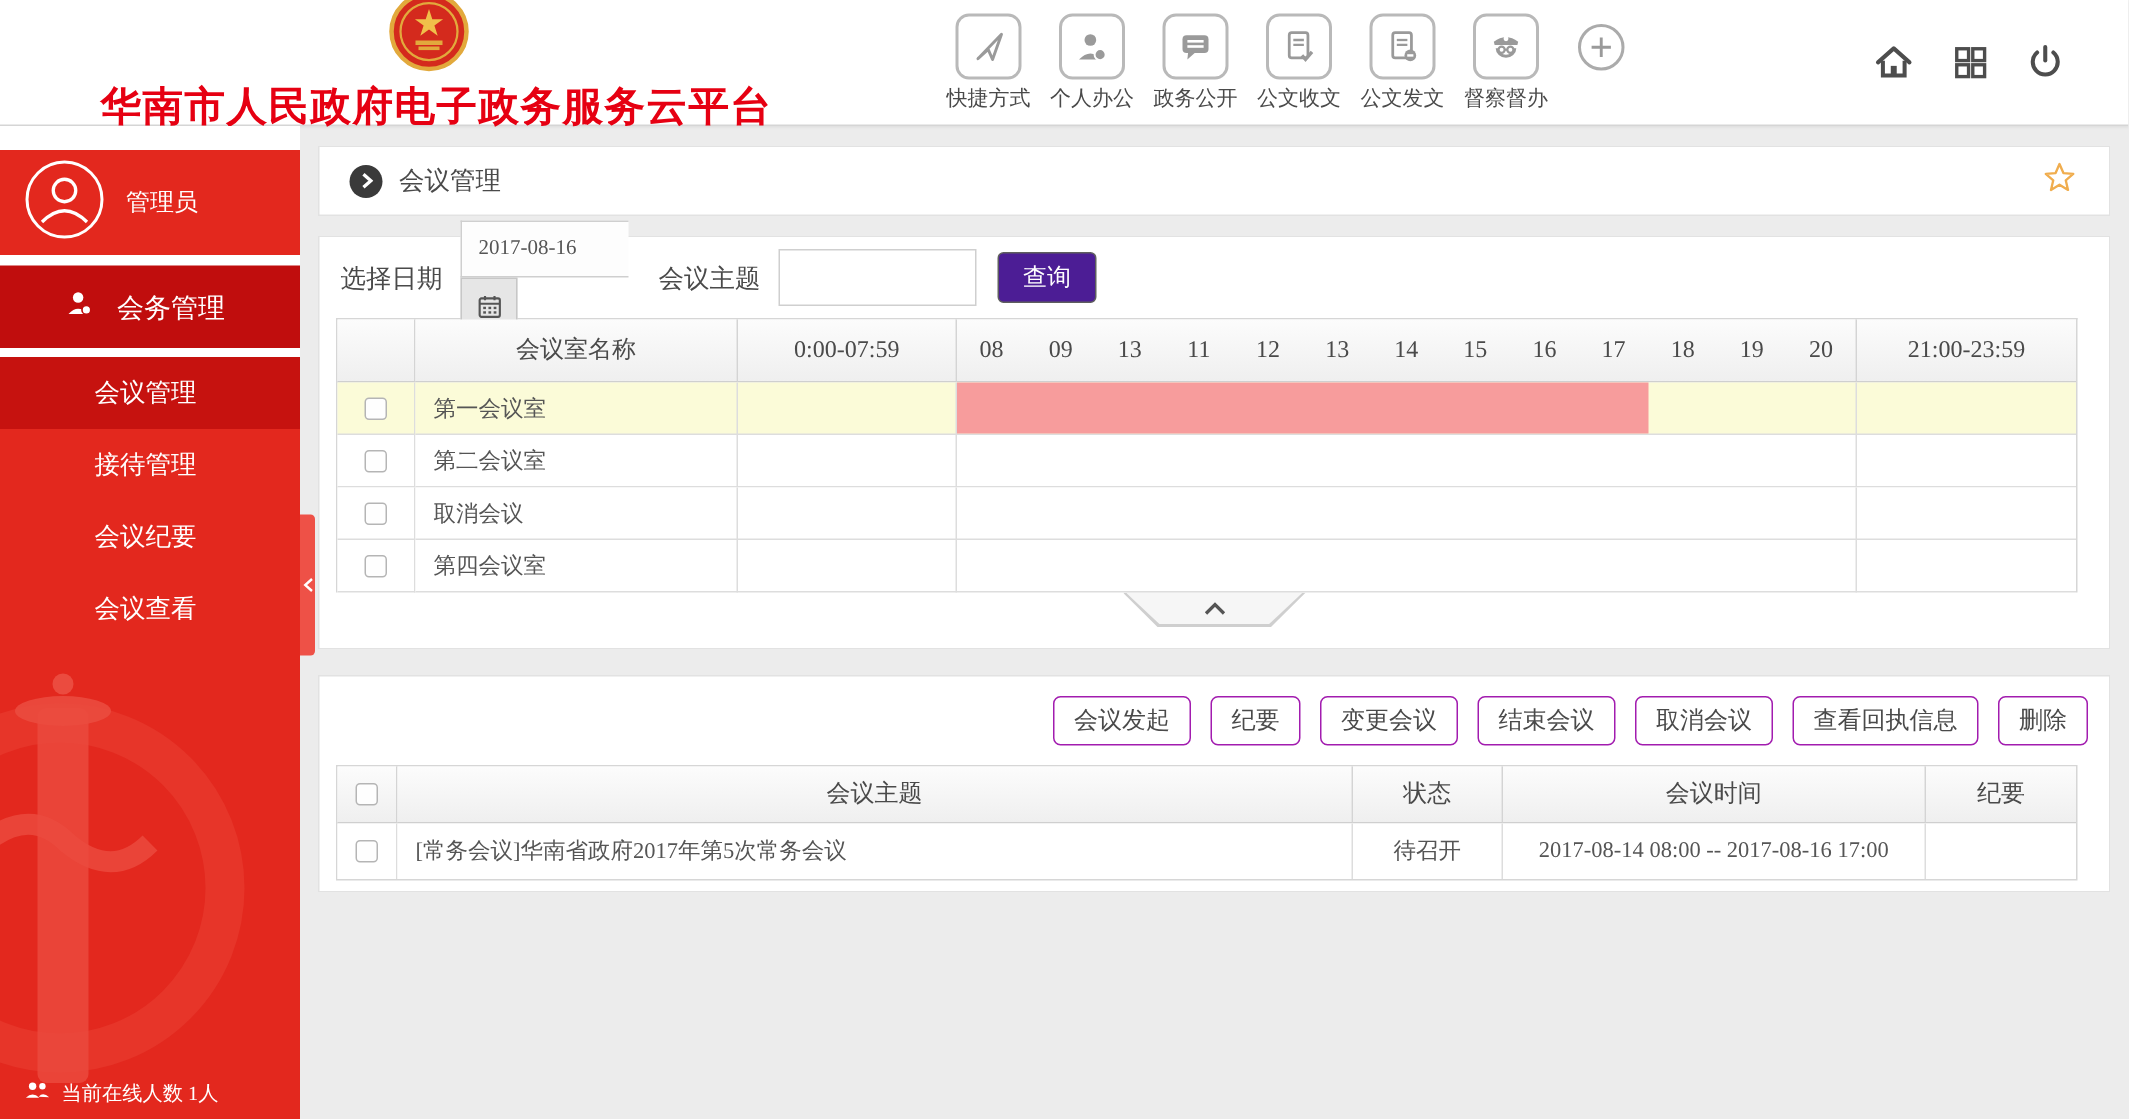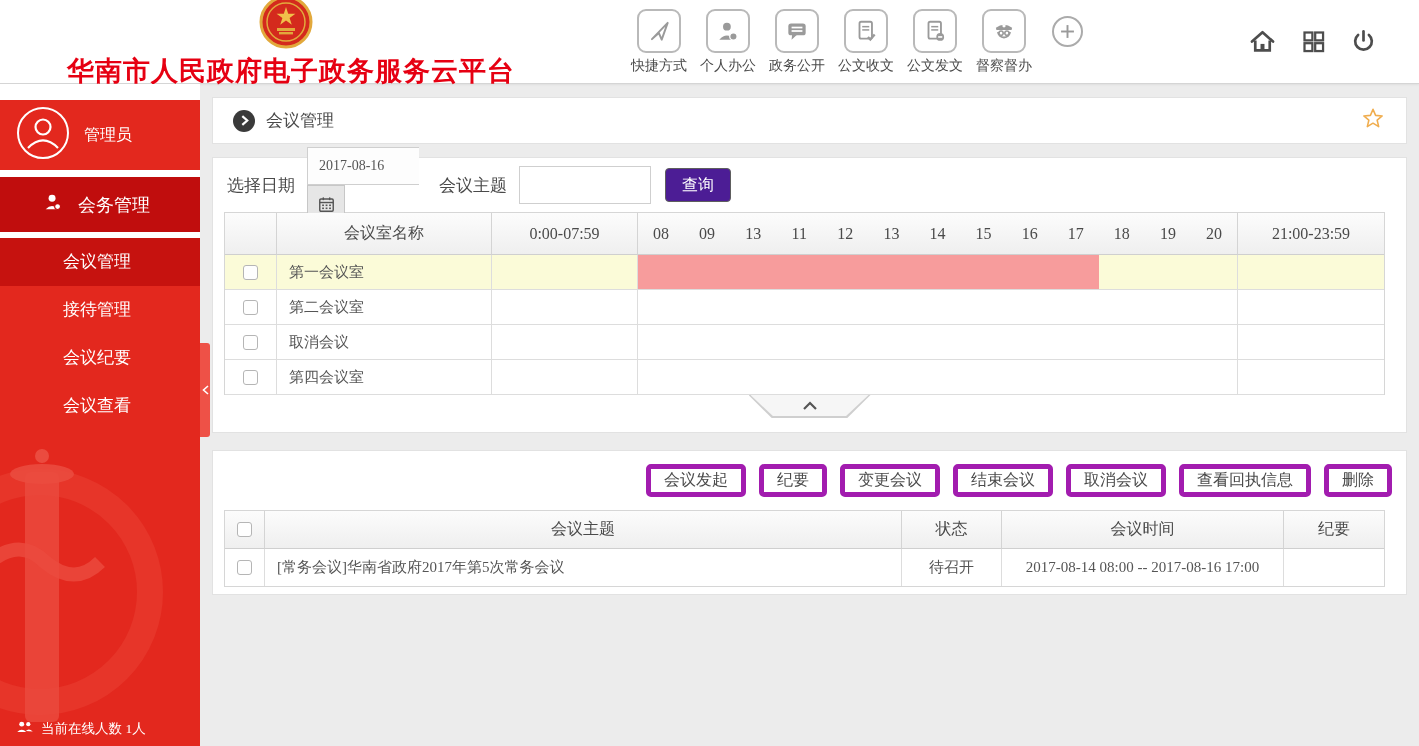--- a/index.html
+++ b/index.html
@@ -66,21 +66,21 @@
   .busy-bar { position:absolute; left:0; top:0; bottom:0; width:76.923%; background:#f79c9c; }
   .hl .scell { background:#fbfbd8; }
   .cbx { appearance:none; -webkit-appearance:none; width:15px; height:15px; border:1px solid #b5b5b5; border-radius:3px; background:#fefefe; cursor:pointer; }
 
   .collapse-wrap { display:flex; justify-content:center; }
   .trap-outer { width:122px; height:23px; background:#cfcfcf; clip-path:polygon(0 0,100% 0,81% 100%,19% 100%); display:flex; align-items:flex-start; justify-content:center; cursor:pointer; }
   .trap-inner { width:118px; height:21px; margin-top:0; background:#f6f6f6; clip-path:polygon(0 0,100% 0,81% 100%,19% 100%); display:flex; align-items:center; justify-content:center; }
 
   .list-panel { margin-top:17px; height:145px; }
   .actions { display:flex; justify-content:flex-end; gap:13px; padding:13px 14px 0 0; }
-  .act-btn { height:33px; padding:0 13px; background:#fff; border:5px solid #a21caf; border-radius:5px; font-size:16px; color:#4a4a4a; cursor:pointer; font-family:"Liberation Serif","DejaVu Serif",serif; }
+  .act-btn { height:33px; padding:0 13px; background:#fff; border:1px solid #a21caf; border-radius:5px; font-size:16px; color:#4a4a4a; cursor:pointer; font-family:"Liberation Serif","DejaVu Serif",serif; }
   .meet-table { margin:13px 11px 0; width:1161px; border:1px solid #d6d6d6; }
   .mrow { display:grid; grid-template-columns:40px 637px 100px 282px 1fr; }
   .mcell { border-right:1px solid #ddd; border-bottom:1px solid #ddd; display:flex; align-items:center; justify-content:center; background:#fff; }
   .mcell:last-child { border-right:none; }
   .mhead .mcell { height:38px; background:linear-gradient(#fcfcfc,#efefef); font-size:16px; border-right-color:#d4d4d4; border-bottom-color:#cfcfcf; }
   .mbody .mcell { height:37px; font-size:15px; color:#555; border-bottom:none; }
   .mcell.topic { justify-content:flex-start; padding-left:12px; }
 </style>
 </head>
 <body>

